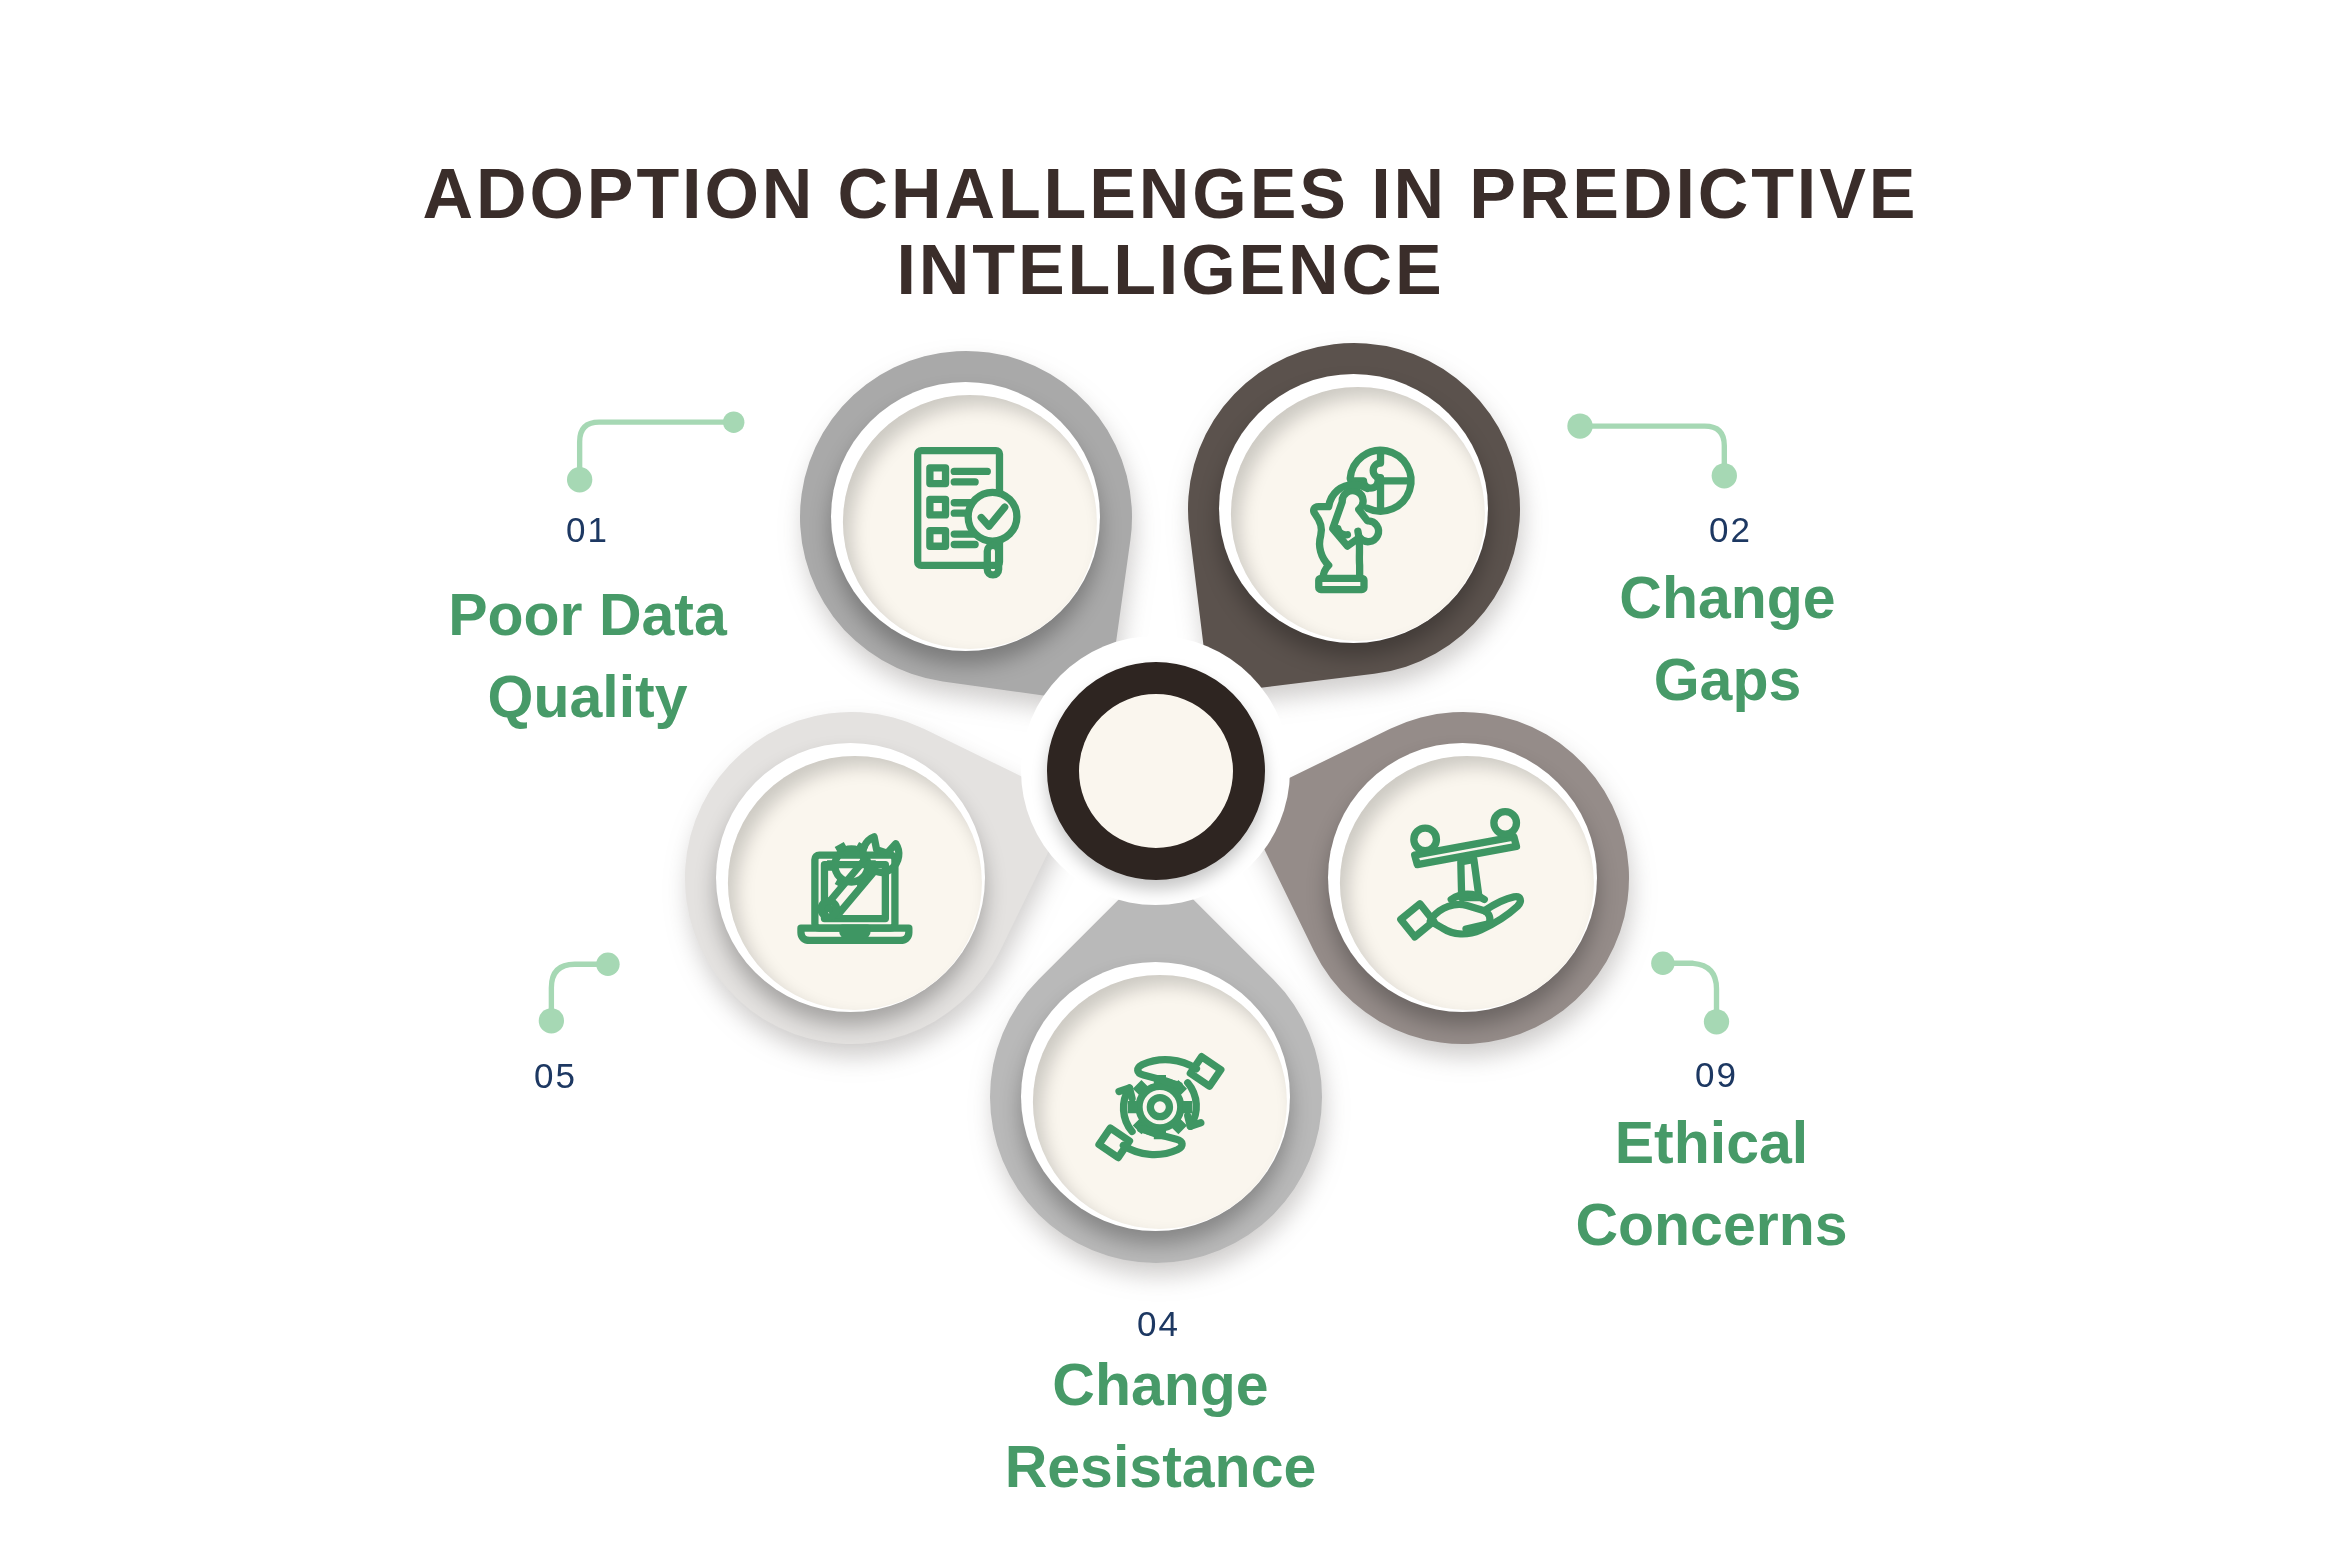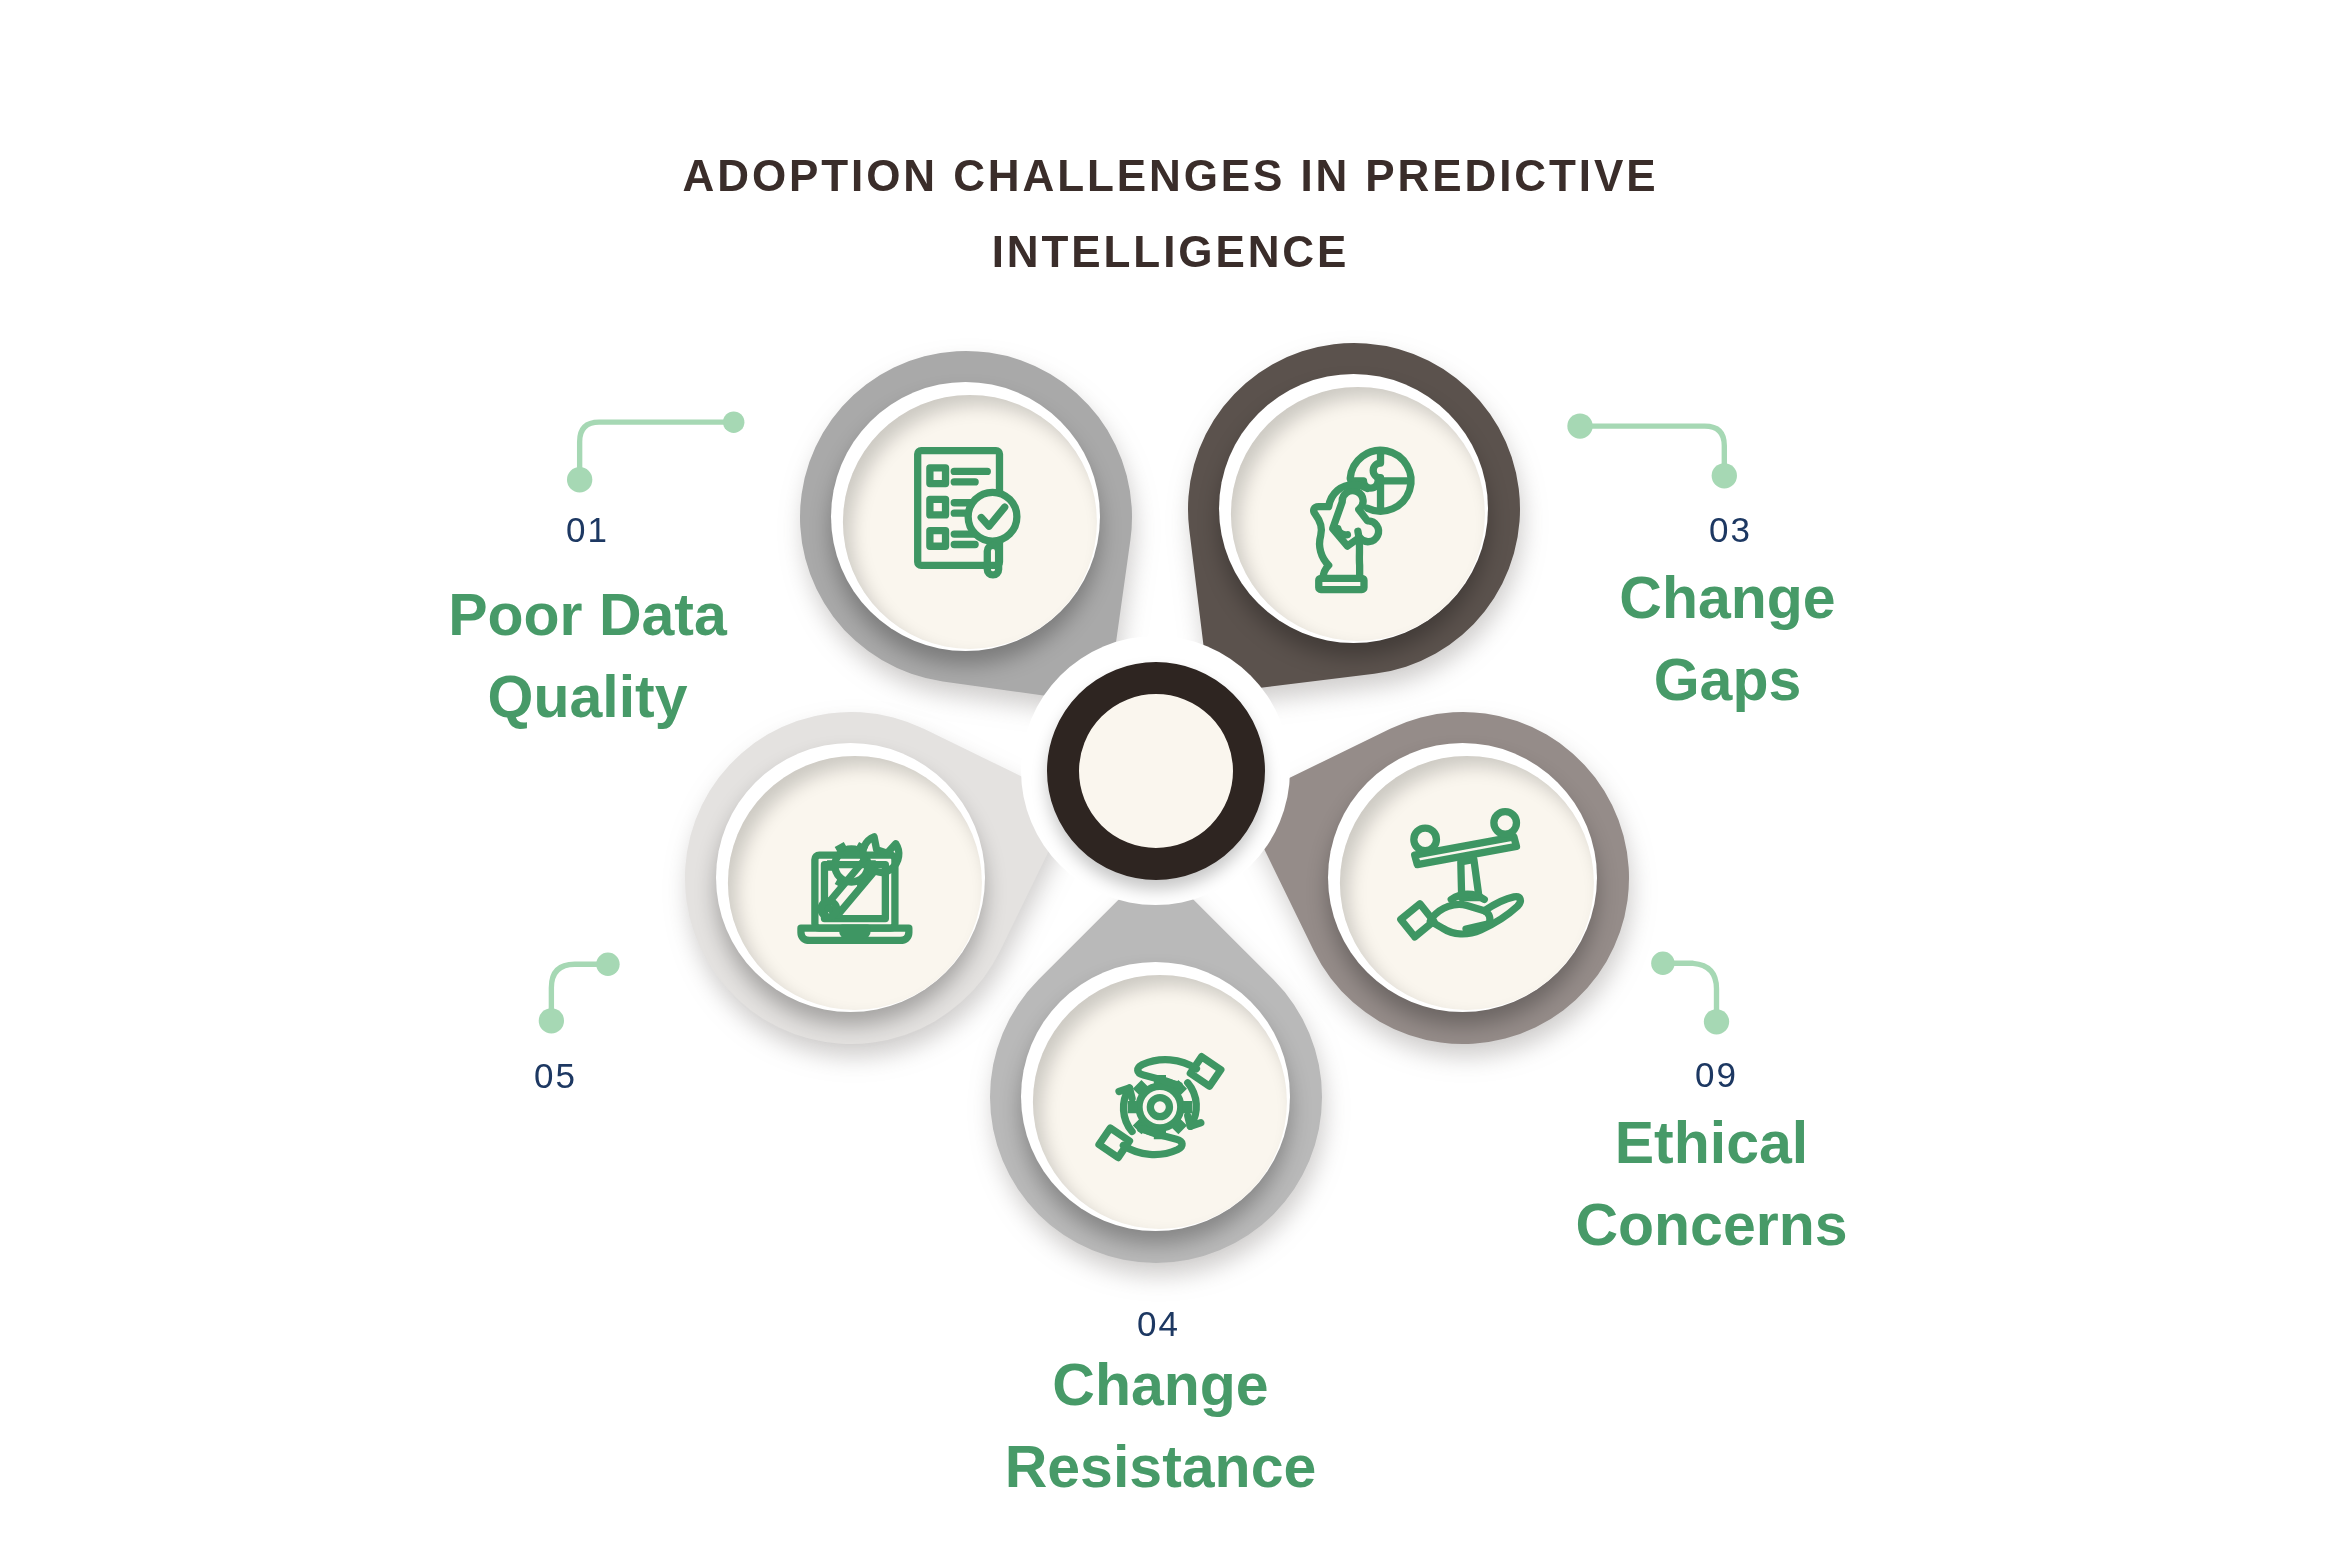--- a/index.html
+++ b/index.html
@@ -6,21 +6,21 @@
     --background:#ffffff; --title_color:#3a2d2a; --number_color:#1d3862;
     --label_color:#479a68; --icon_color:#3e9663; --connector_color:#a6d8b4;
     --disc_fill:#faf6ee; --center_ring_color:#2e2521;
   }
   html,body{margin:0;padding:0;}
   body{background:var(--background);font-family:"Liberation Sans",sans-serif;}
   .canvas{position:relative;width:2341px;height:1560px;background:var(--background);overflow:hidden;}
 
   .title{
     position:absolute;top:109px;left:0;width:2341px;text-align:center;
-    font-size:44px;font-weight:bold;letter-spacing:2.9px;line-height:76px;
+    font-size:70px;font-weight:bold;letter-spacing:2.9px;line-height:76px;
     color:var(--title_color);white-space:pre-line;z-index:5;
   }
 
   .connectors{position:absolute;left:0;top:0;z-index:1;}
   .connectors path{fill:none;stroke:var(--connector_color);stroke-width:5.5;stroke-linecap:round;}
   .connectors circle{fill:var(--connector_color);}
 
   .node{position:absolute;width:332px;height:332px;z-index:2;
         filter:drop-shadow(3.9px 13.7px 11.7px rgba(100,92,88,0.30));}
   .petal{position:absolute;inset:0;border-radius:50% 50% 0 50%;}
@@ -190,21 +190,21 @@
         </svg>
       </div>
     </div>
   </div>
 
   <div class="center-halo">
     <div class="center-ring"></div>
   </div>
 
   <div class="num num1">01</div>
-  <div class="num num2">03</div>
+  <div class="num num2">02</div>
   <div class="num num3">09</div>
   <div class="num num4">04</div>
   <div class="num num5">05</div>
 
   <div class="label label1">Poor Data
 Quality</div>
   <div class="label label2">Change
 Gaps</div>
   <div class="label label3">Ethical
 Concerns</div>

